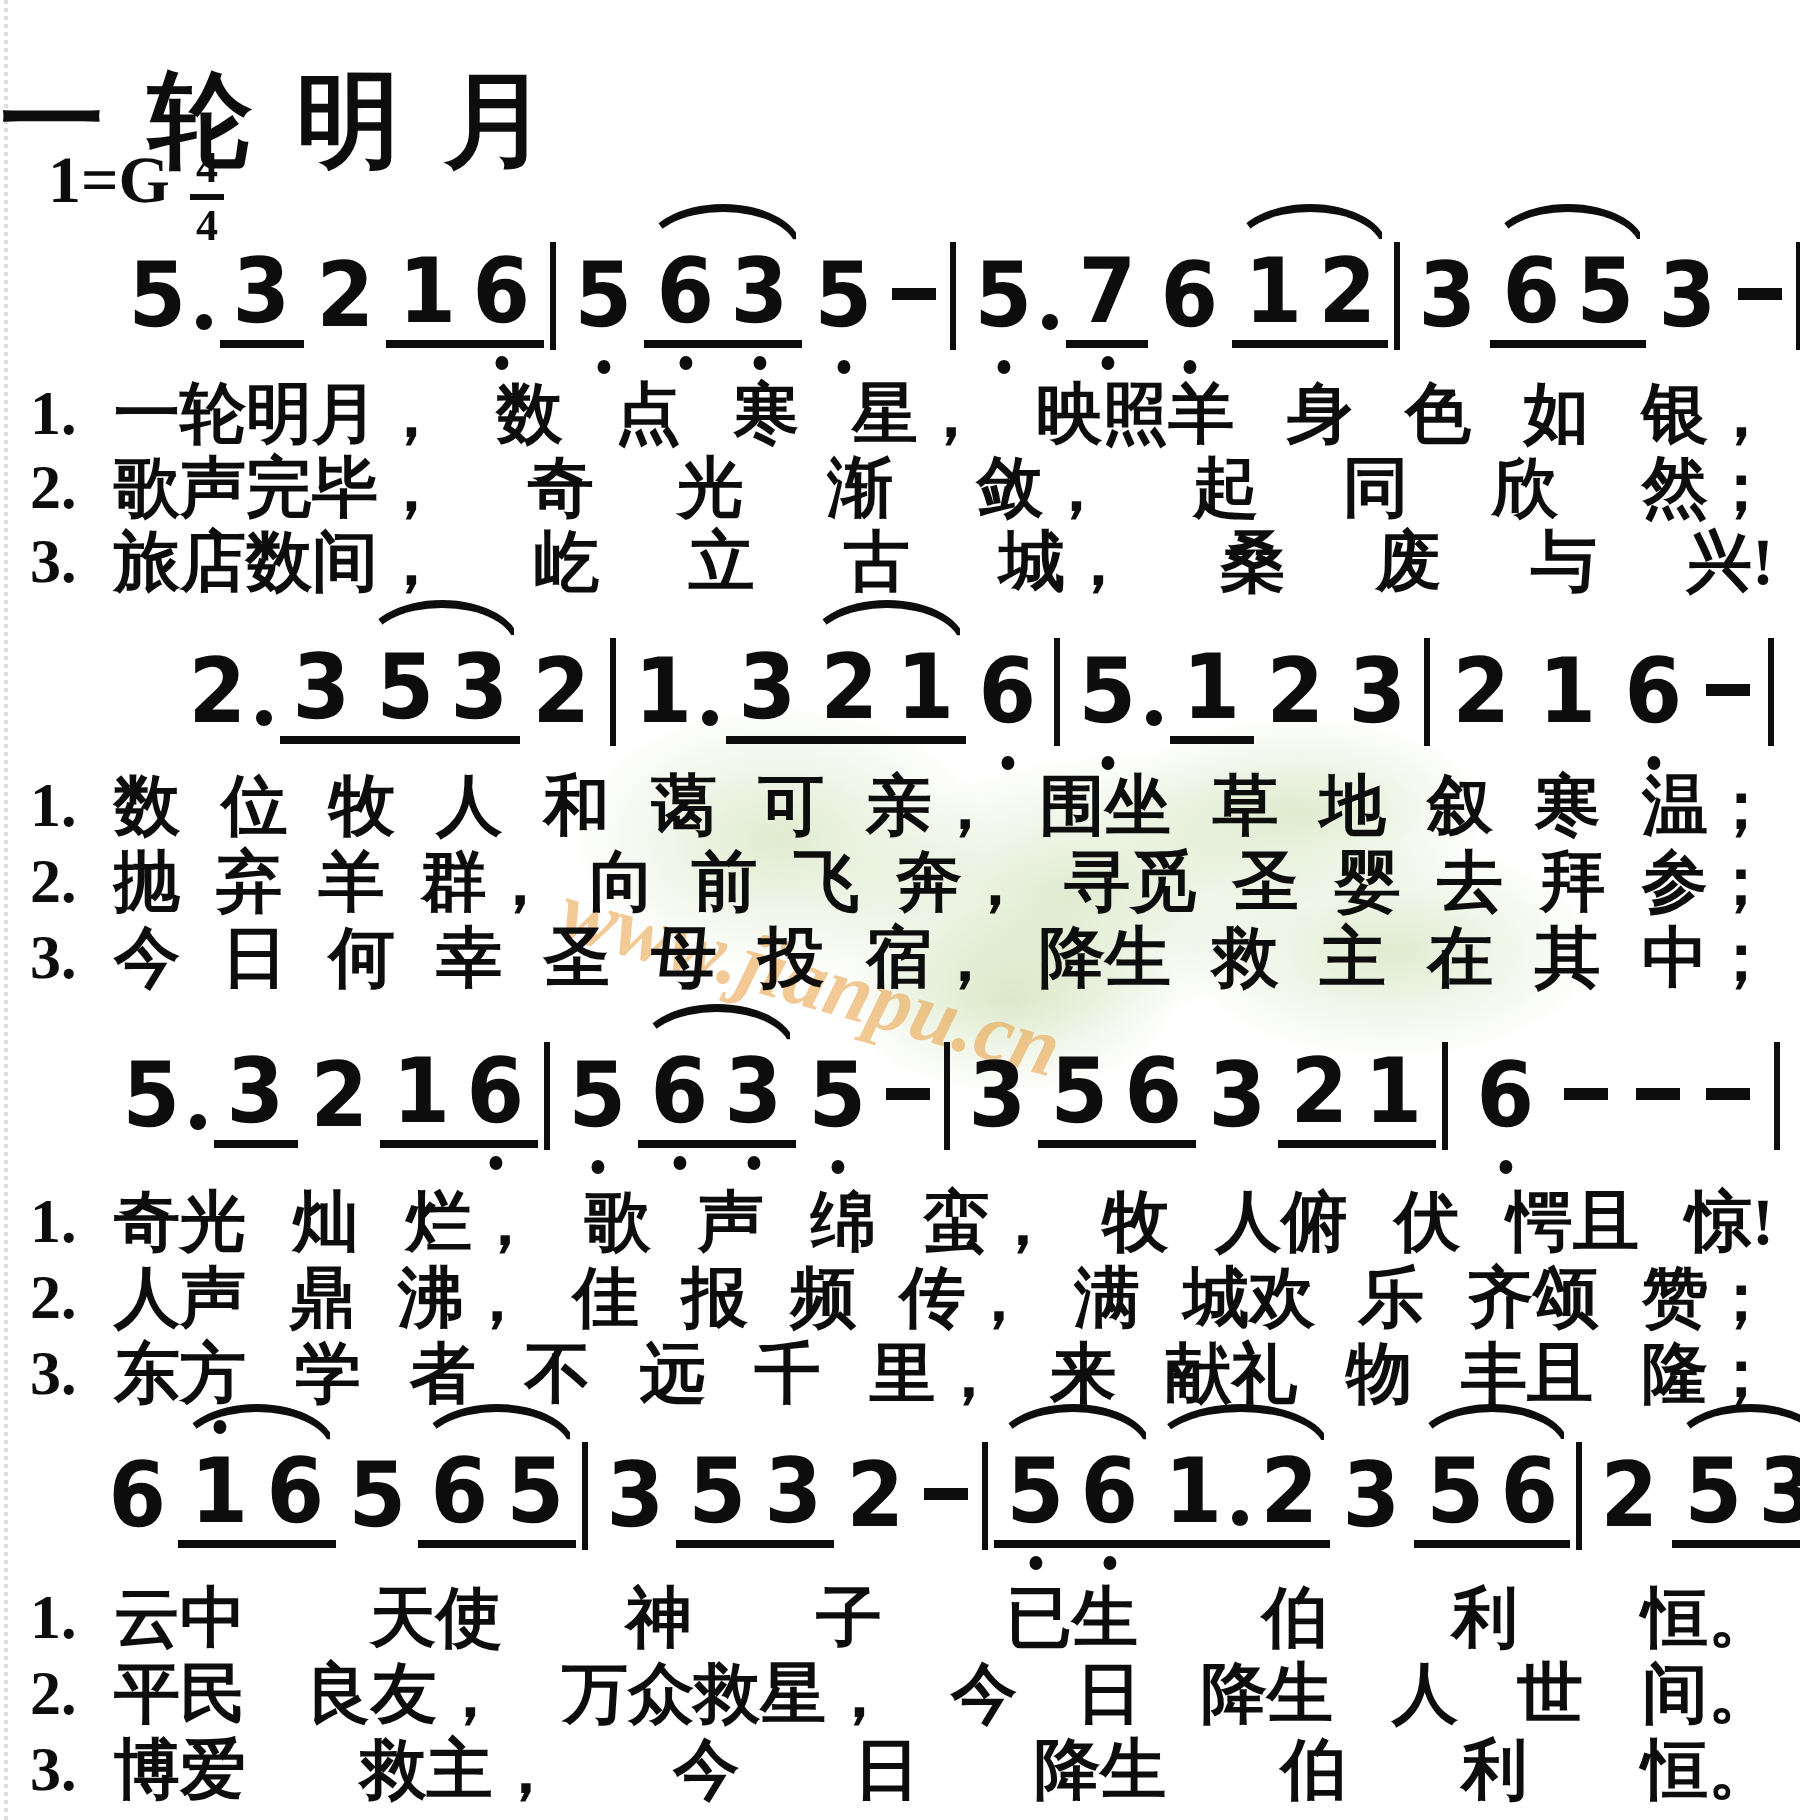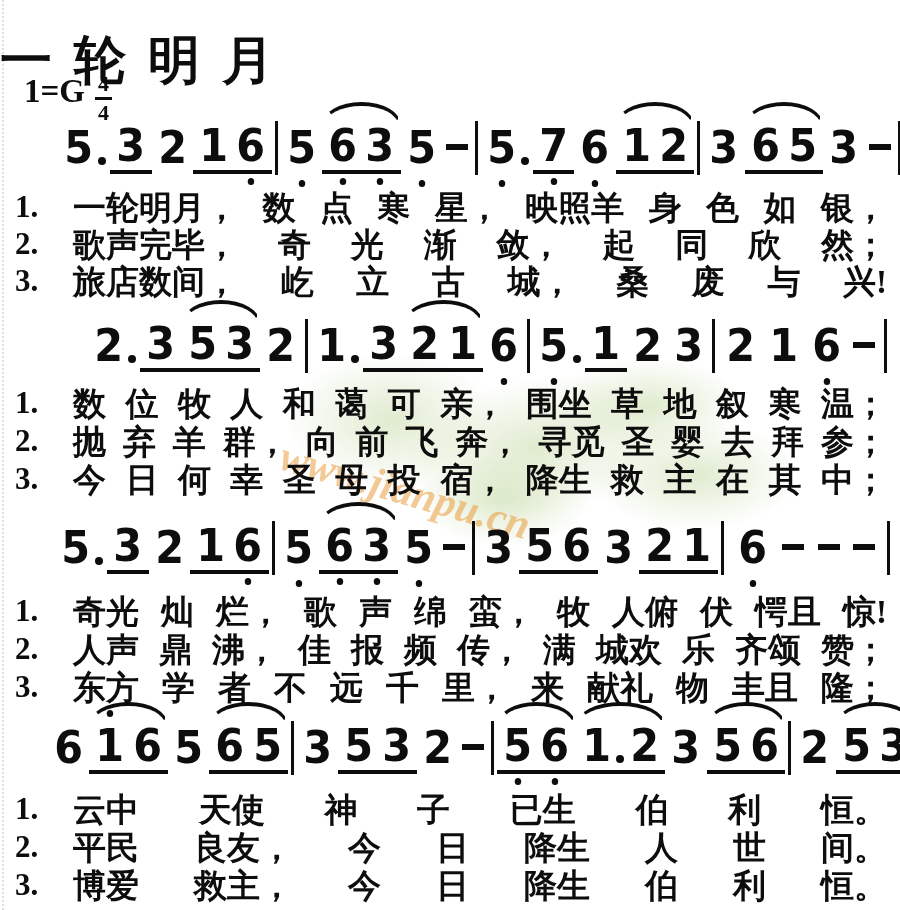--- a/index.html
+++ b/index.html
@@ -42,21 +42,21 @@
   .slur{position:absolute;top:-21px;left:0;right:0;height:16px;
         border:3px solid transparent;border-top:4px solid #0d0d0d;
         border-radius:50% 50% 0 0 / 100% 100% 0 0;}
   .dash{width:22px;height:6px;background:#0d0d0d;margin:0 2px;}
   .bar{width:3px;height:54px;background:#0d0d0d;margin:0 3px;flex:0 0 auto;}
 
   
   .lyr-row{position:absolute;display:flex;align-items:flex-start;
            font-weight:bold;font-size:33px;line-height:1.1;}
   .lyr-num{flex:0 0 42px;font-size:31px;}
-  .lyr-text{flex:1;display:flex;justify-content:space-between;align-items:flex-start;margin-left:16px;}
+  .lyr-text{flex:1;display:flex;justify-content:space-between;align-items:flex-start;}
   .lyr-text span{white-space:nowrap;}
 </style>
 </head>
 <body>
 
 <div class="page">
 
   <div class="wm-layer">
     <div class="wm-green" style="left: 285px; top: 352px; width: 210px; height: 135px; background: radial-gradient(closest-side, rgba(198, 219, 168, 0.55), rgba(198, 219, 168, 0));"></div>
     <div class="wm-green" style="left: 400px; top: 378px; width: 270px; height: 140px; transform: rotate(-10deg); background: radial-gradient(closest-side, rgba(198, 219, 168, 0.55), rgba(198, 219, 168, 0));"></div>
@@ -522,20 +522,21 @@
             <span>伯</span>
             <span>利</span>
             <span>恒。</span>
           </span>
         </div>
         <div class="lyr-row" style="top: 830px; left: 15px; width: 872px;">
           <span class="lyr-num">2.</span>
           <span class="lyr-text">
             <span>平民</span>
             <span>良友，</span>
+            <span>万众救星，</span>
             <span>今</span>
             <span>日</span>
             <span>降生</span>
             <span>人</span>
             <span>世</span>
             <span>间。</span>
           </span>
         </div>
         <div class="lyr-row" style="top: 868px; left: 15px; width: 872px;">
           <span class="lyr-num">3.</span>

